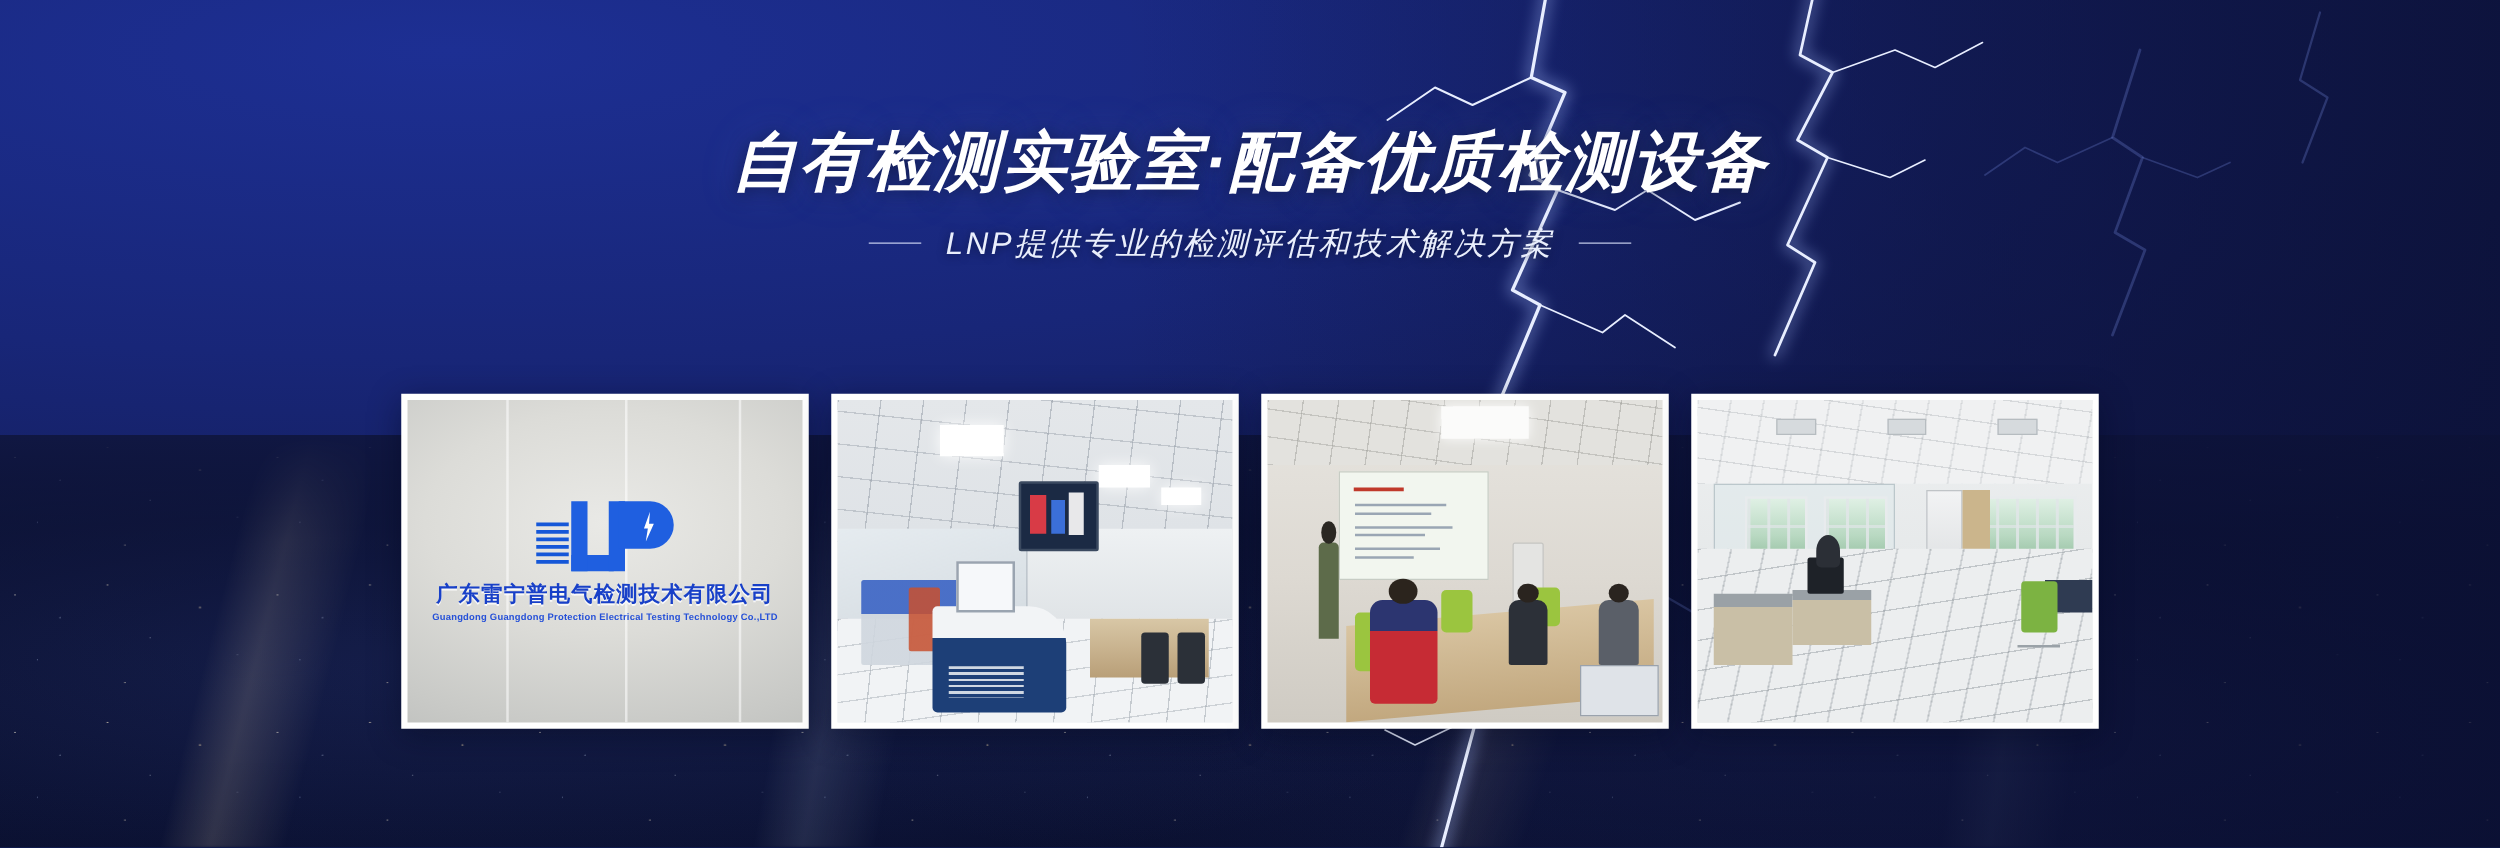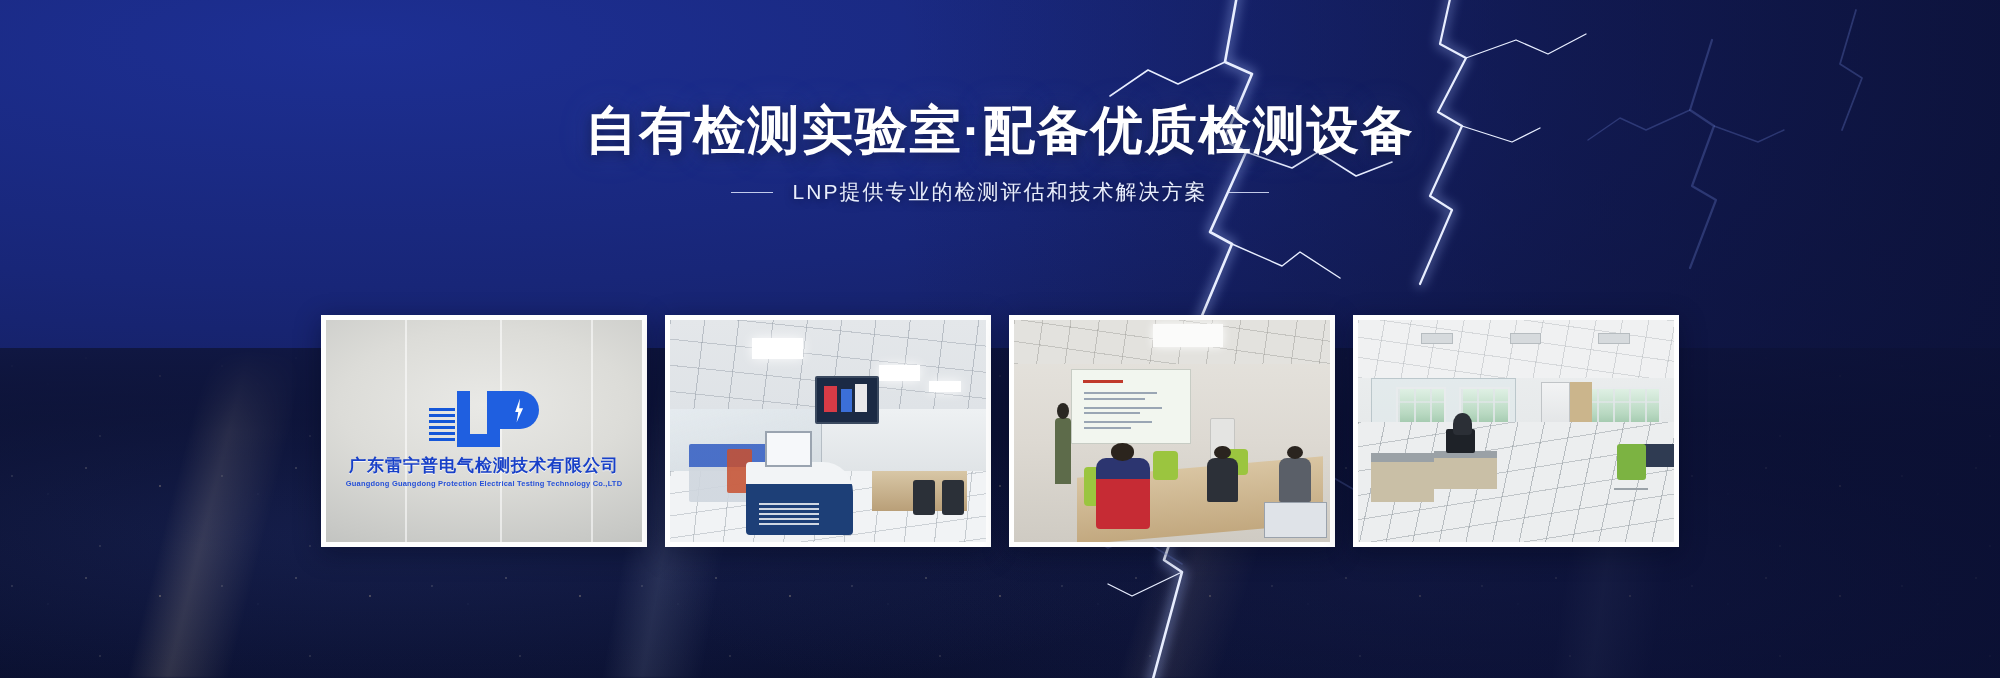--- a/index.html
+++ b/index.html
@@ -59,44 +59,44 @@
   }
 
   
   .bolts{position:absolute;inset:0;}
   .bolts svg{position:absolute;inset:0;width:100%;height:100%;}
   .bolt-main{fill:none;stroke:#e8eeff;stroke-linecap:round;stroke-linejoin:round;}
   .bolt-glow{fill:none;stroke:#9fb4f5;stroke-linecap:round;stroke-linejoin:round;filter:blur(6px);opacity:.55;}
   .bolt-faint{fill:none;stroke:#6f84d8;stroke-linecap:round;stroke-linejoin:round;opacity:.30;}
 
   
-  .copy{position:absolute;left:0;right:0;top:104px;text-align:center;}
+  .copy{position:absolute;left:0;right:0;top:104px;text-align:center;font-style:italic;}
   .headline{
     color:#ffffff;font-size:52px;line-height:1;font-weight:bold;
     letter-spacing:2px;margin:0;
     text-shadow:0 2px 14px rgba(10,16,50,.75), 0 0 32px rgba(120,150,255,.25);
   }
   .sub-row{
     margin-top:22px;display:flex;align-items:center;justify-content:center;gap:20px;
   }
   .sub-rule{
     display:block;width:42px;height:1px;background:rgba(224,232,255,.85);
   }
   .subtitle{
-    color:#e9eefc;font-size:21px;letter-spacing:2px;white-space:nowrap;
+    color:#e9eefc;font-size:25px;letter-spacing:2px;white-space:nowrap;
     text-shadow:0 1px 8px rgba(8,14,45,.7);
   }
 
   
   .gallery{
     position:absolute;top:315px;left:0;right:0;
     display:flex;justify-content:center;align-items:flex-start;gap:18px;
   }
   .card{
-    width:326px;height:232px;background:#ffffff;padding:5px;
+    width:326px;height:268px;background:#ffffff;padding:5px;
     box-shadow:0 6px 24px rgba(4,8,30,.45);
   }
   .photo{width:100%;height:100%;position:relative;overflow:hidden;background:#cfd4d8;}
 
   
   .p1{
     background:
       radial-gradient(120% 90% at 50% 38%, #e9e9e6 0%, #dcdcd8 38%, #c8c9c6 72%, #b6b8b6 100%);
   }
   .p1 .panel-seam{position:absolute;top:0;bottom:0;width:2px;background:rgba(255,255,255,.55);}

